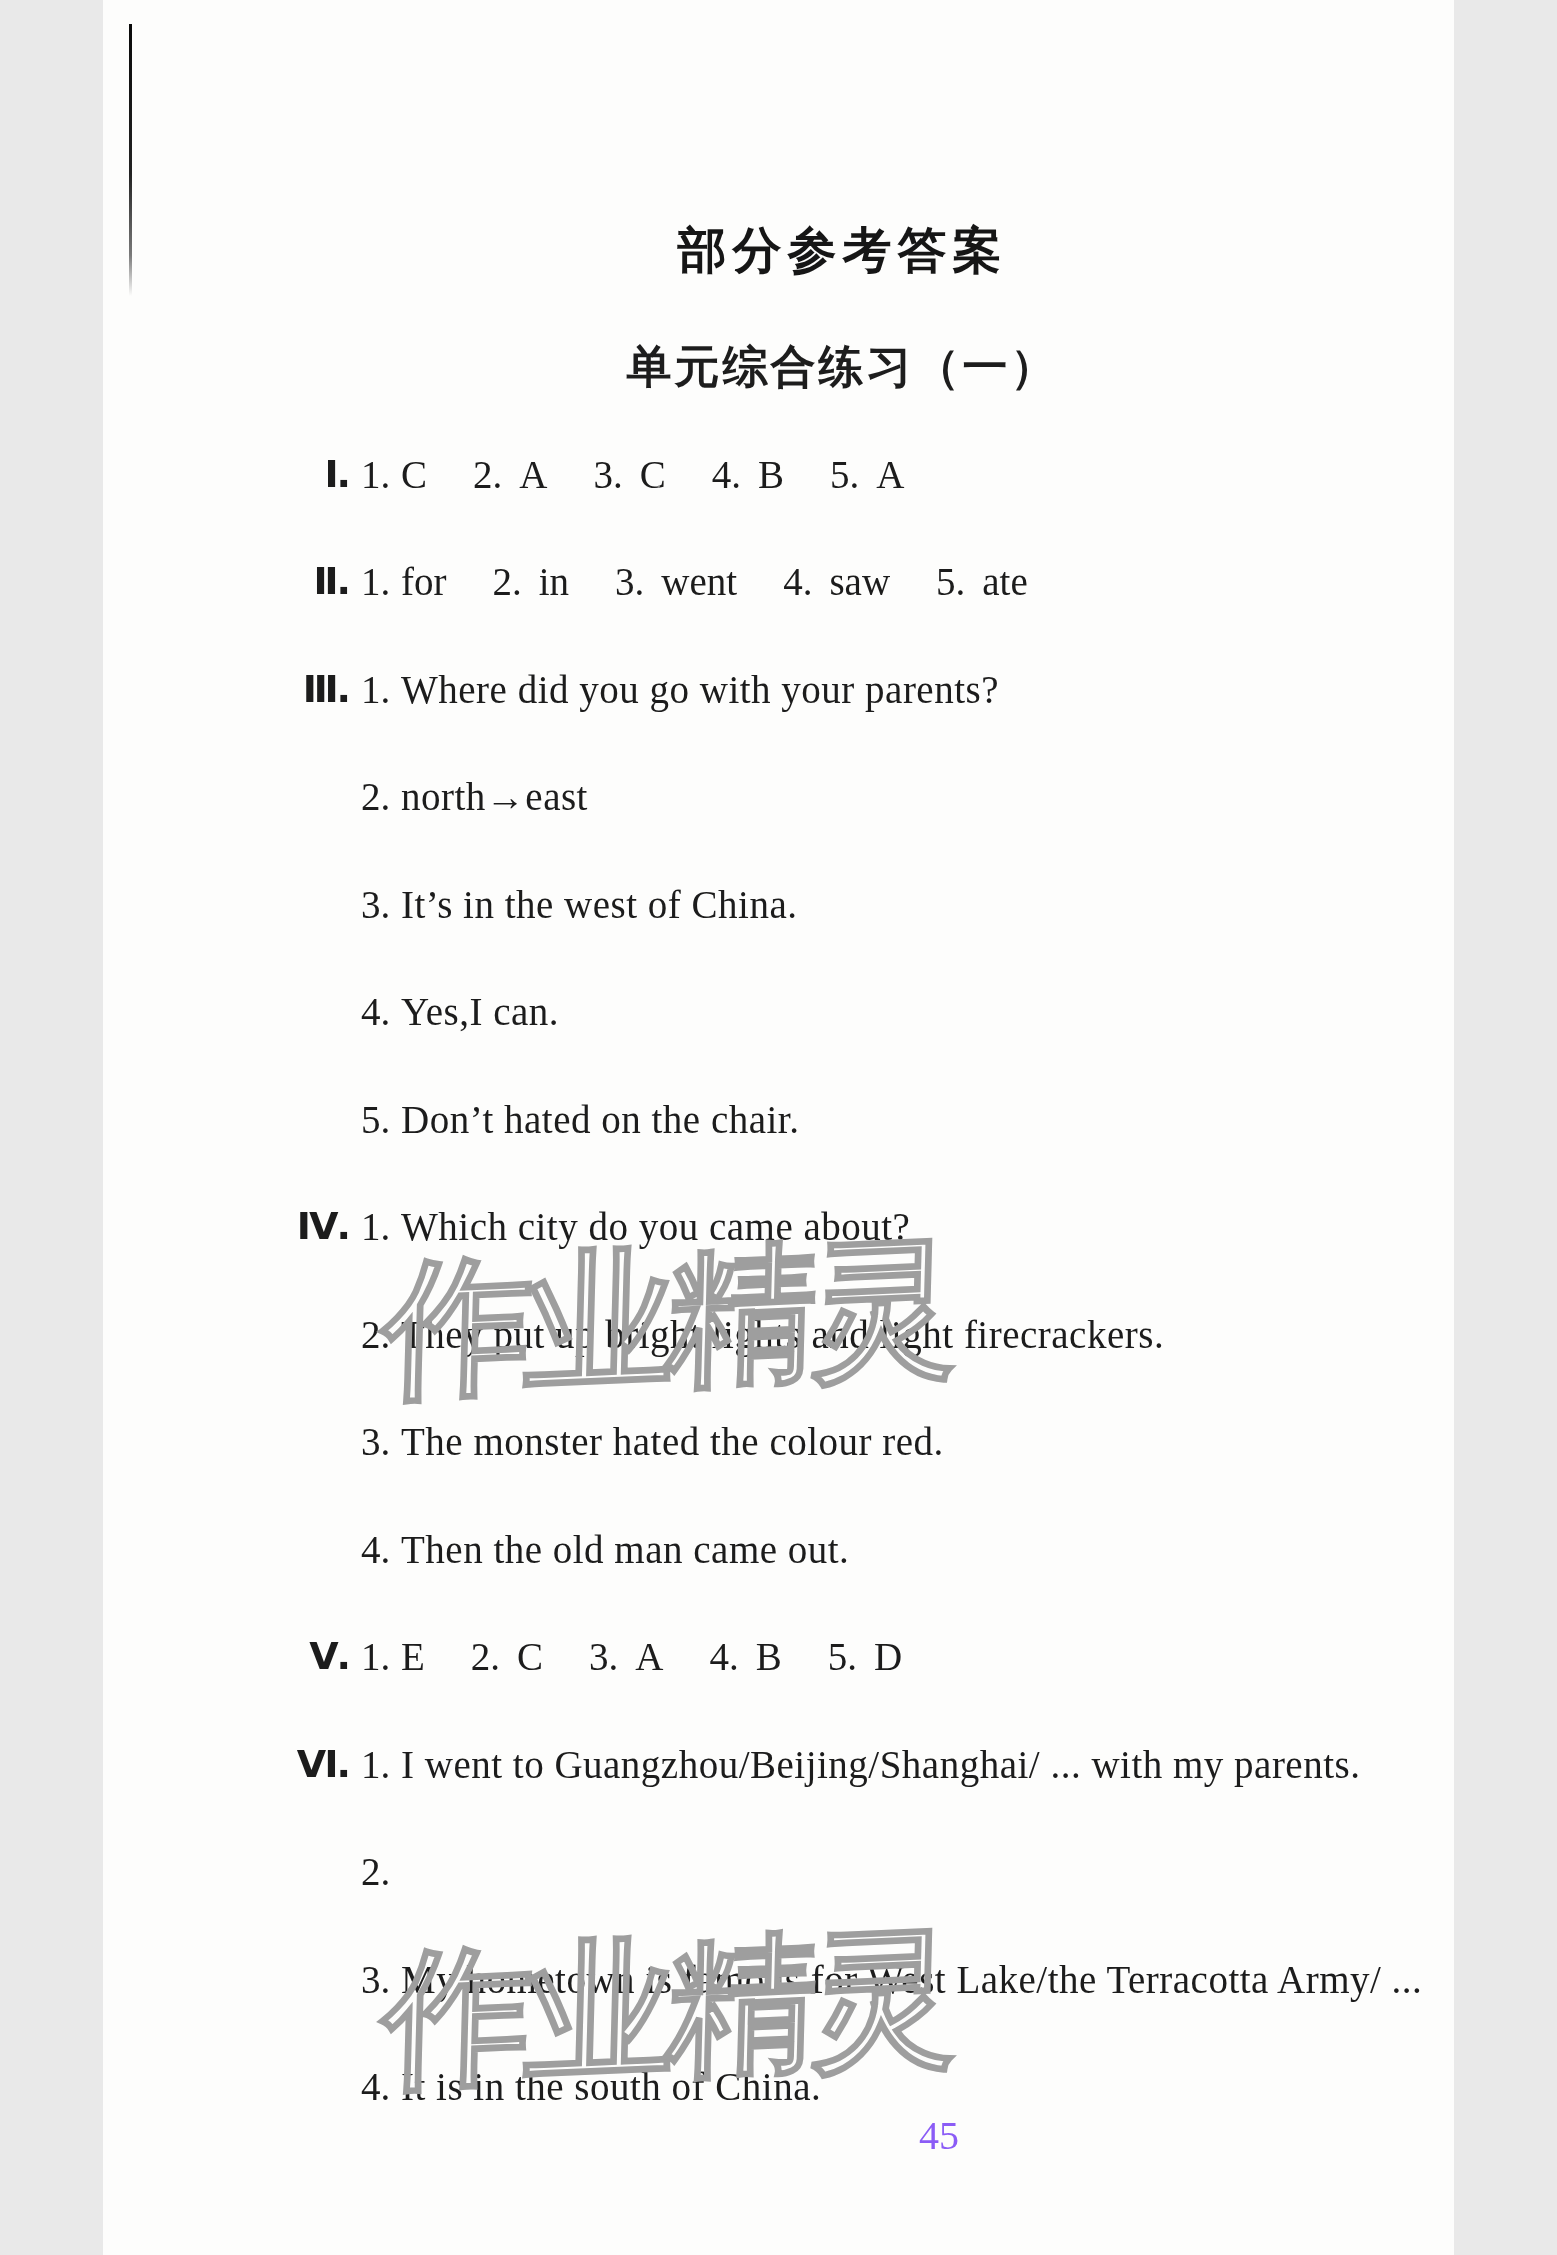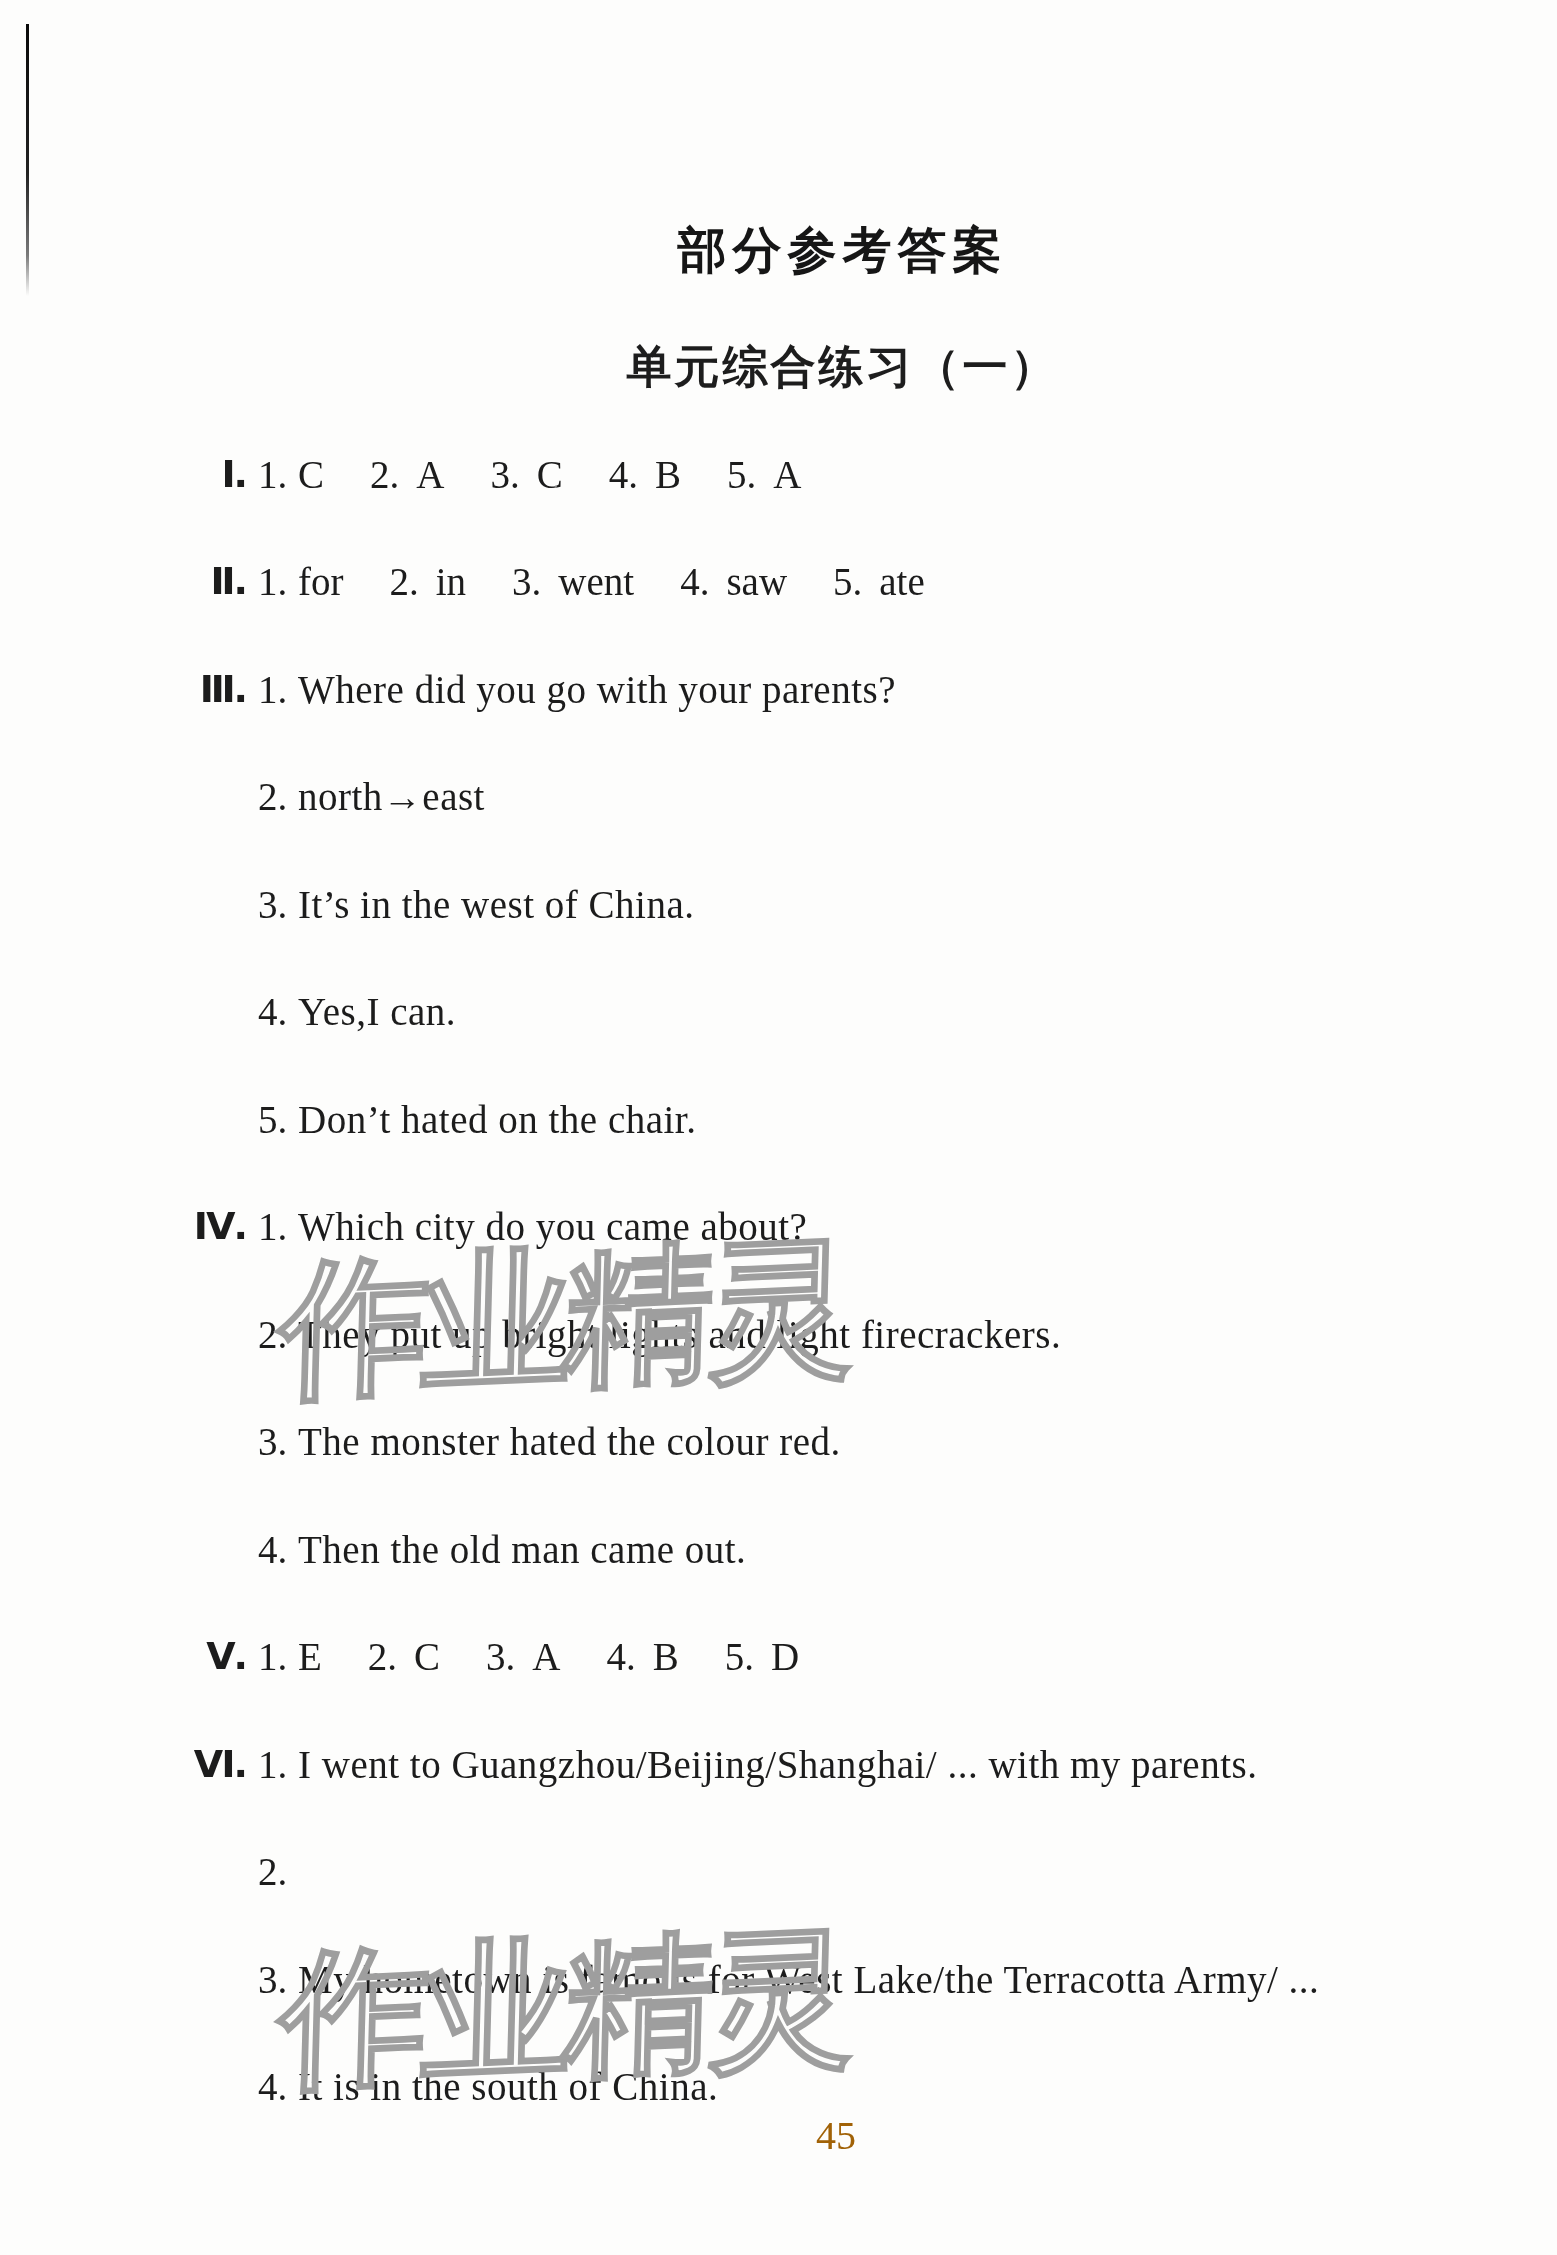--- a/index.html
+++ b/index.html
@@ -1,19 +1,19 @@
 <!DOCTYPE html>
 <html><head>
 <meta charset="utf-8">
 <style>
   * { margin: 0; padding: 0; box-sizing: border-box; }
   html, body { background: #e9e9e9; }
   .page {
     position: relative;
-    width: 1557px;
+    width: 1351px;
     height: 2255px;
     margin: 0 auto;
     background: #fdfdfc;
     color: #1c1c1c;
     font-family: "Liberation Serif", "DejaVu Serif", serif;
     overflow: hidden;
   }
   
   .scan-line {
     position: absolute;
@@ -96,21 +96,21 @@
     transform-origin: left top;
     pointer-events: none;
     white-space: nowrap;
   }
   .watermark.w1 { top: 1252px; }
   .watermark.w2 { top: 1942px; }
   .page-number {
     position: absolute;
     left: 816px; top: 2112px;
     font-size: 40px;
-    color: #a16207;
+    color: #8b5cf6;
   }
 </style>
 </head>
 <body>
 
 <div class="page">
   <div class="scan-line"></div>
 
   <h1 class="doc-title">部分参考答案</h1>
   <h2 class="doc-subtitle">单元综合练习（一）</h2>

